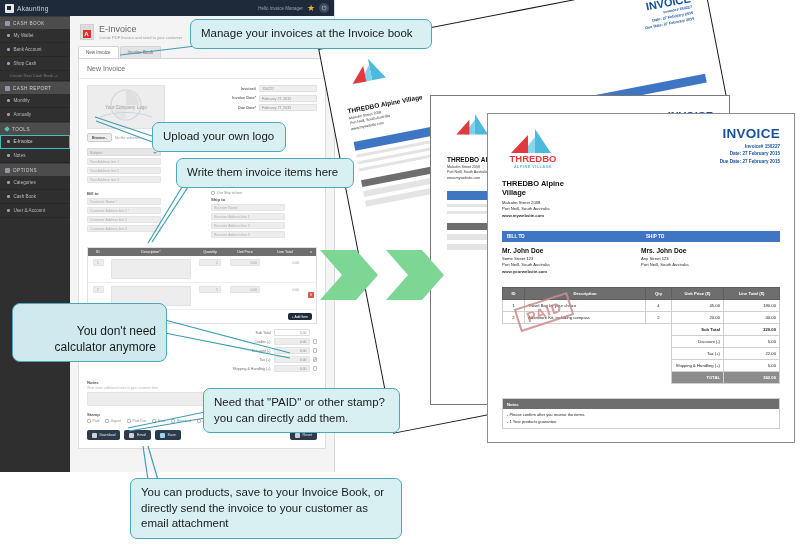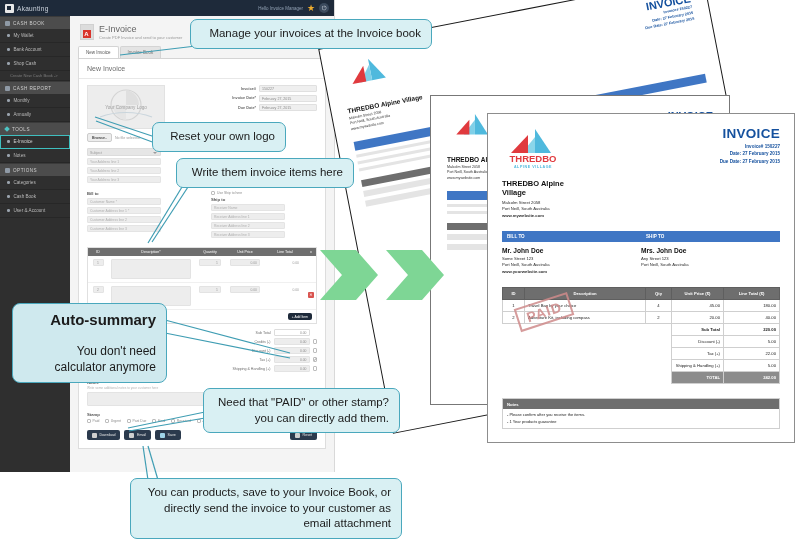--- a/index.html
+++ b/index.html
@@ -247,21 +247,20 @@
   .mini-grayrow{height:7px;background:#6e6e6e;margin:9px 16px 0 16px;}
 
   
   .chevrons{ position:absolute; left:318px; top:246px; width:140px; height:58px;}
 
   
   .callout{
     position:absolute; background:#d9f0f3; border:1.5px solid #4aa8bd;
     border-radius:7px; color:#1b1b1b; font-size:11.5px; line-height:1.35;
     padding:6px 10px;
-    text-align:right;
   }
   .callout.auto{
     background:#cfe9ee; text-align:right; border-radius:8px;
   }
   .callout.auto .t{ font-weight:bold; font-size:15px; }
   .callout.auto .s{ font-size:12px; margin-top:13px;}
   svg.lead{ position:absolute; left:0; top:0; width:800px; height:546px; pointer-events:none;}
 </style>
 </head>
 <body>
@@ -760,24 +759,23 @@
 
   <path d="M205 412 L128 428" stroke="#3f9db3" stroke-width="1.2" fill="none"></path>
   <path d="M205 418 L129 431" stroke="#3f9db3" stroke-width="1.2" fill="none"></path>
 
   <path d="M148 480 L143 446" stroke="#3f9db3" stroke-width="1.2" fill="none"></path>
   <path d="M158 480 L148 446" stroke="#3f9db3" stroke-width="1.2" fill="none"></path>
 </svg>
 
 <div class="callout" style="left:190px; top:19px; width:242px;">Manage your invoices at the Invoice book</div>
 
-<div class="callout" style="left:152px; top:122px; width:134px;">Reset your own logo</div>
+<div class="callout" style="left:152px; top:122px; width:134px;">Upload your own logo</div>
 
 <div class="callout" style="left:176px; top:158px; width:178px;">Write them invoice items here</div>
 
 <div class="callout auto" style="left:12px; top:303px; width:155px;">
-  <div class="t">Auto-summary</div>
   <div class="s">You don't need calculator anymore</div>
 </div>
 
 <div class="callout" style="left:203px; top:388px; width:197px;">Need that "PAID" or other stamp? you can directly add them.</div>
 
 <div class="callout" style="left:130px; top:478px; width:272px;">You can products, save to your Invoice Book, or directly send the invoice to your customer as email attachment</div>
 
 </body></html>

